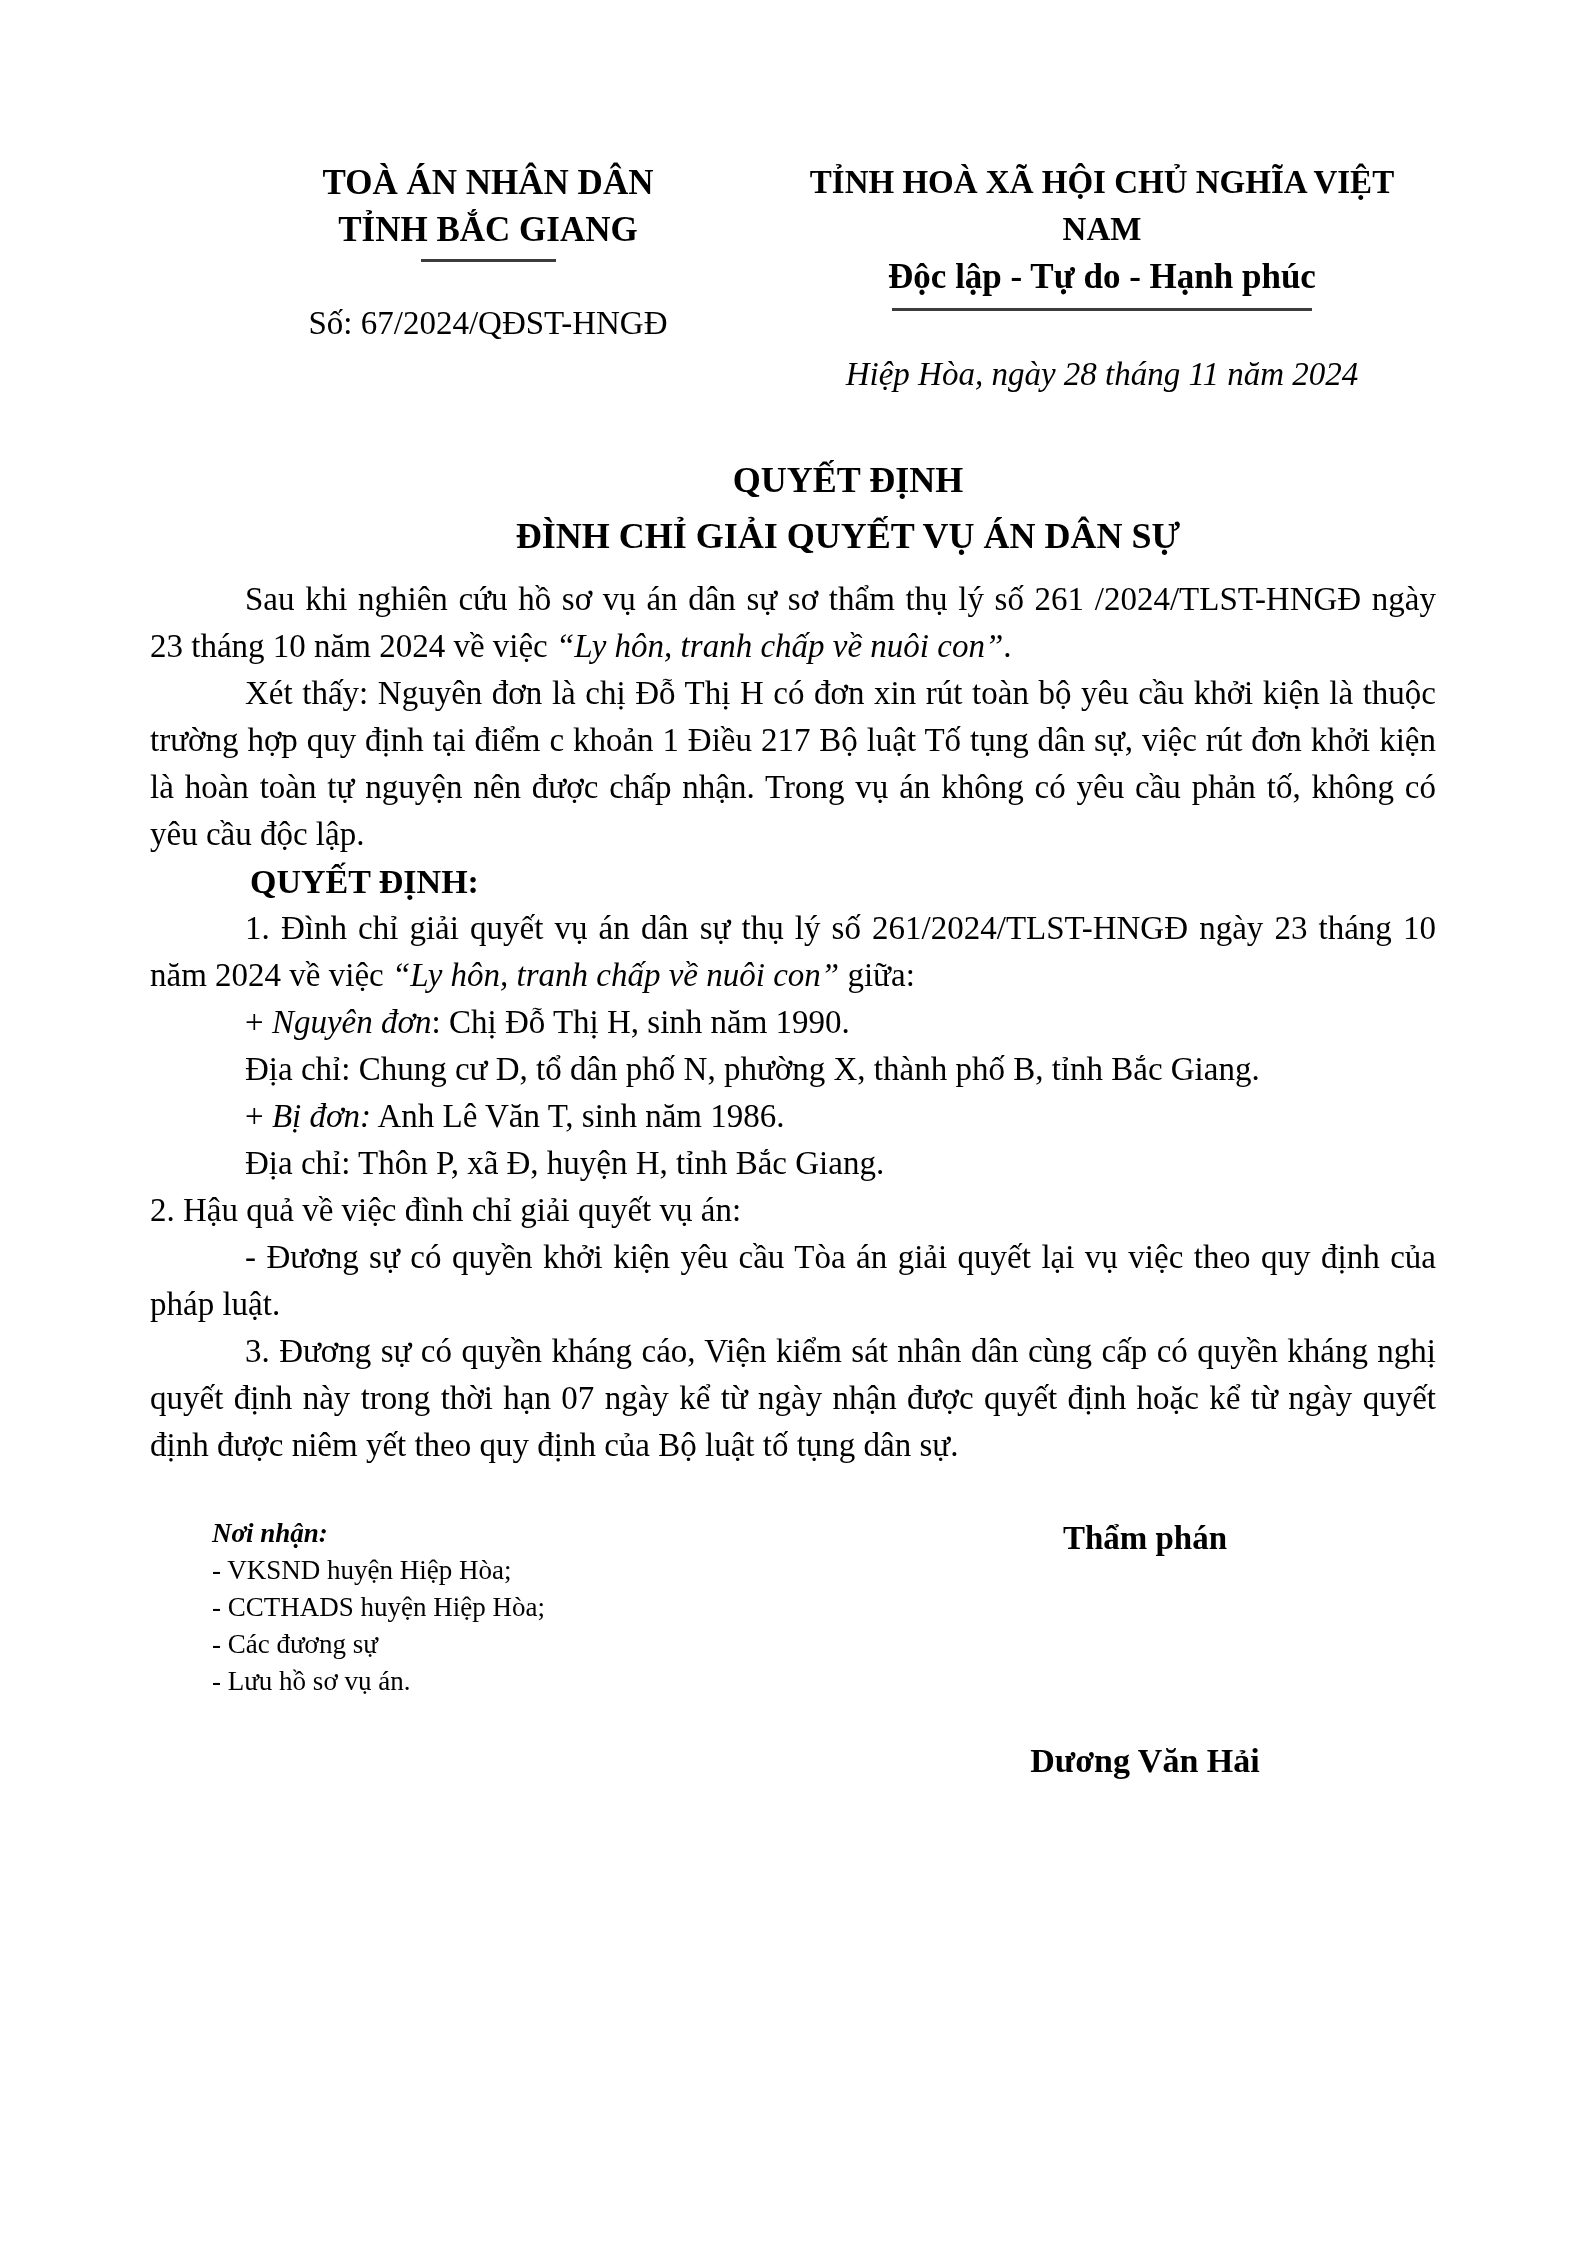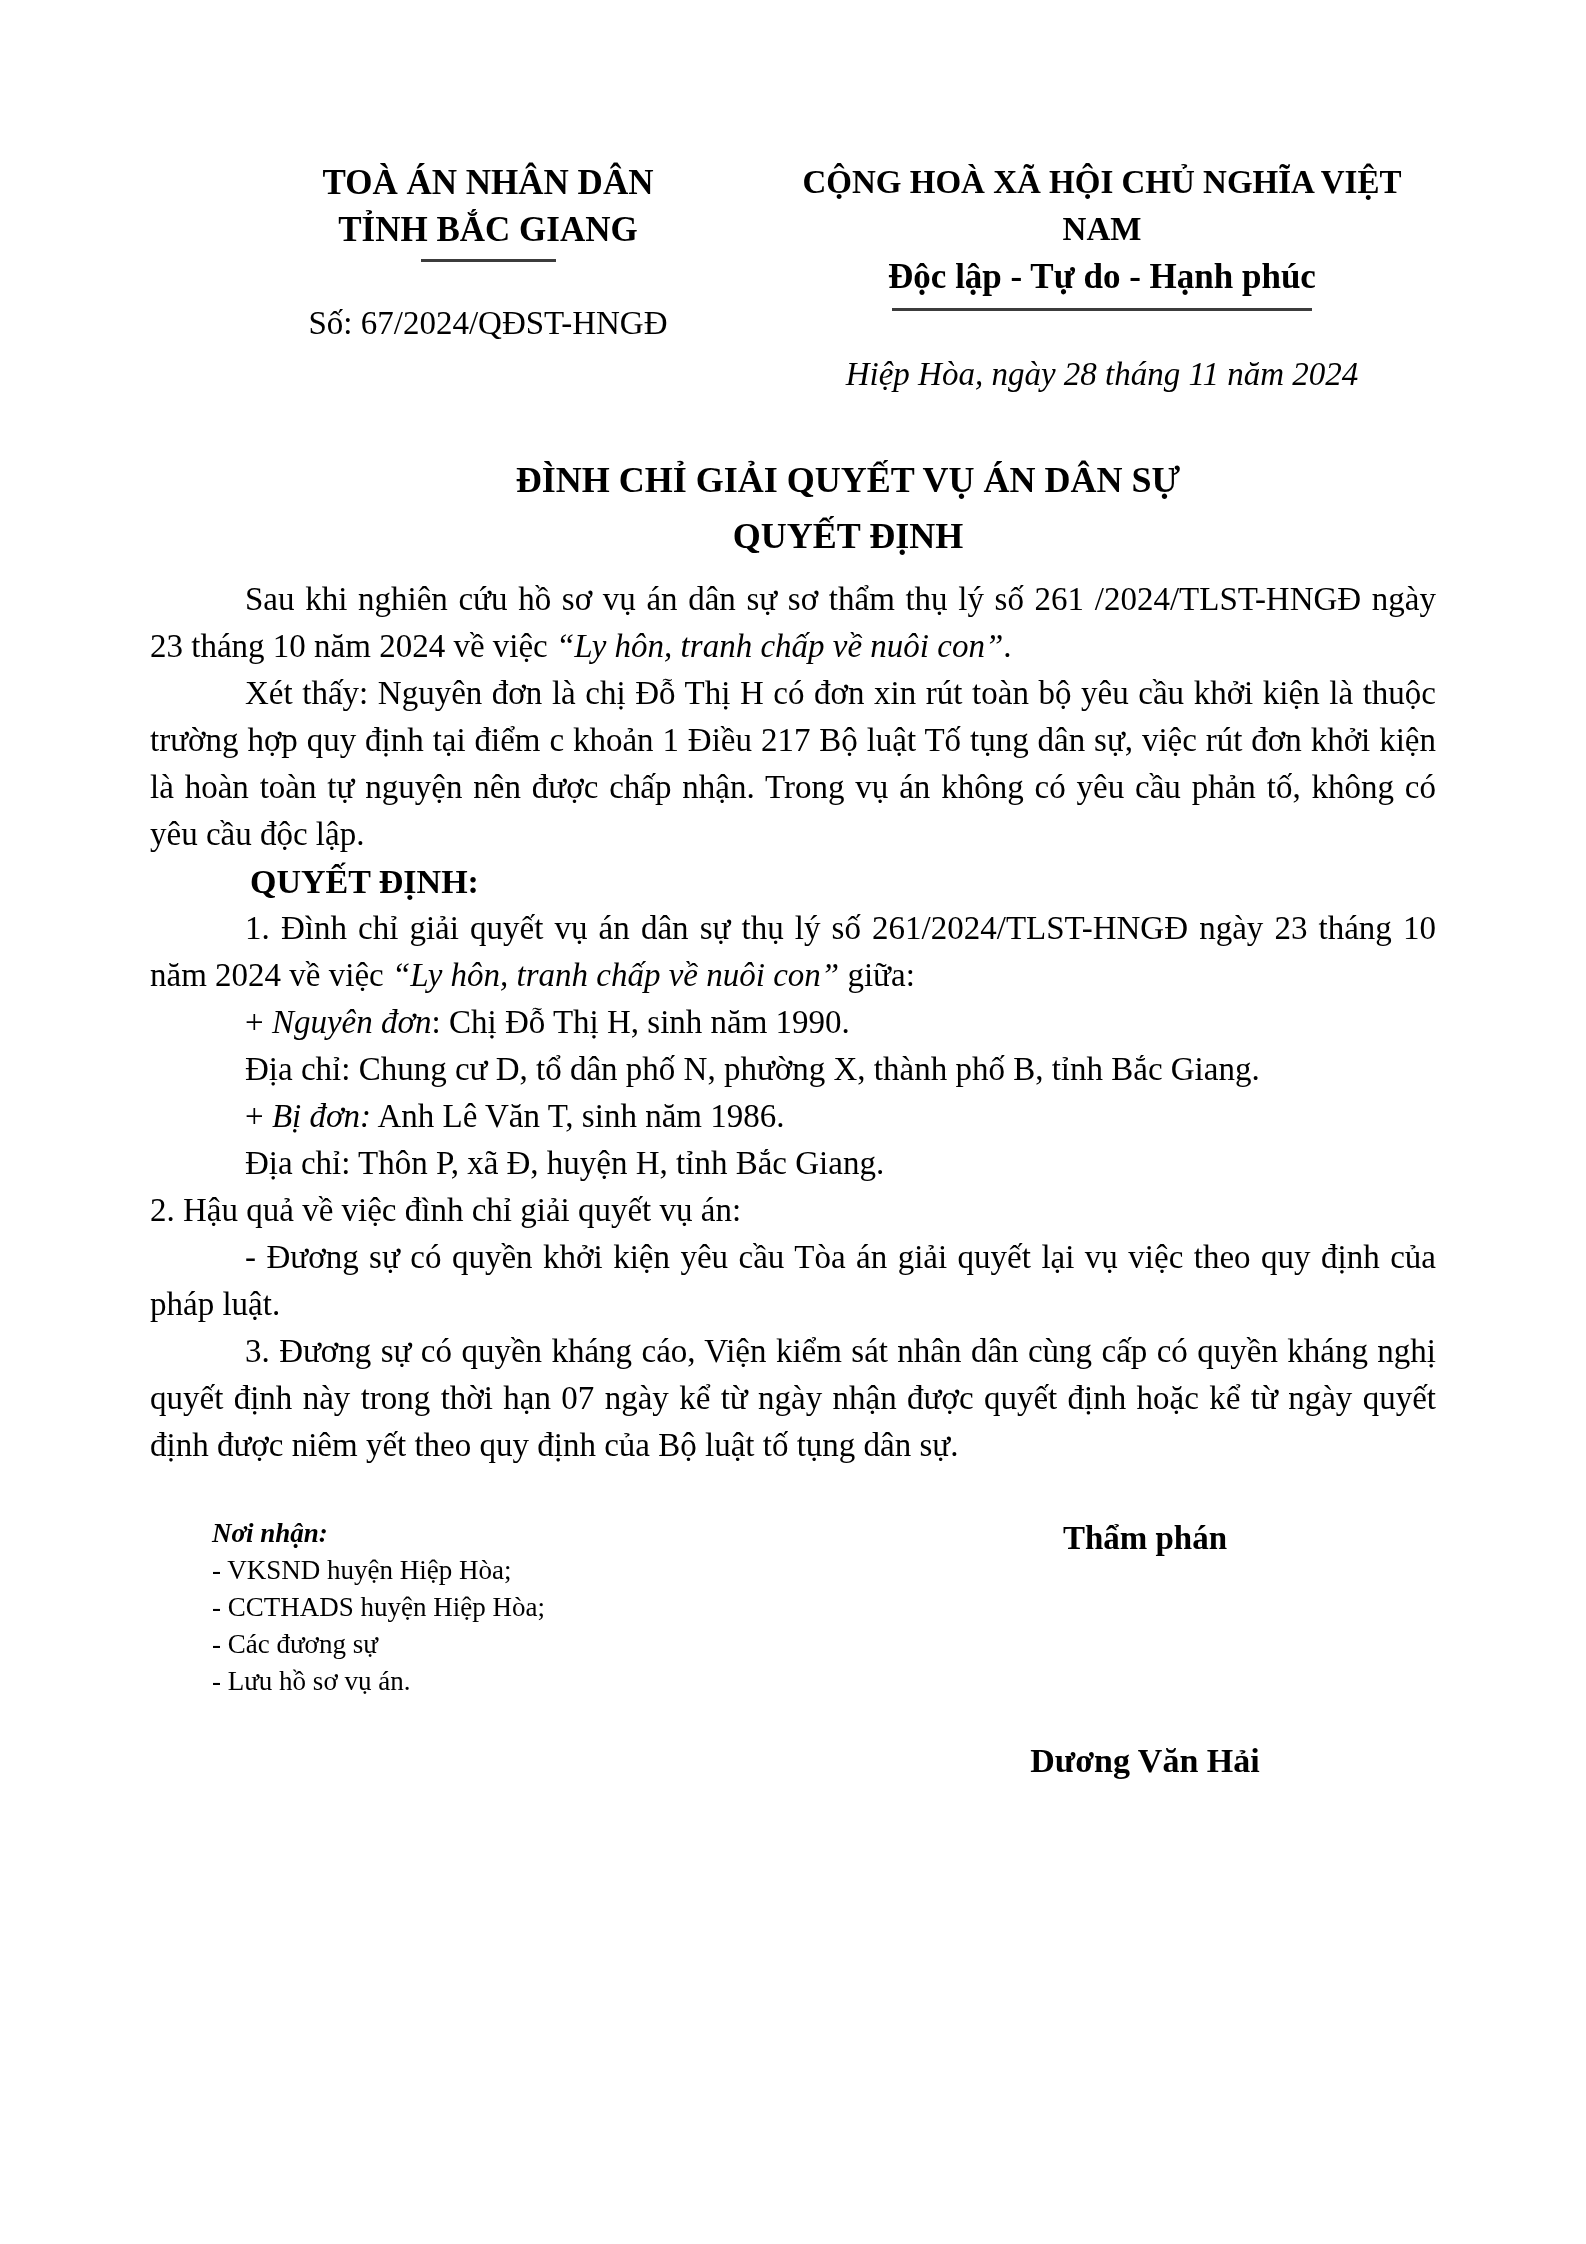--- a/index.html
+++ b/index.html
@@ -84,30 +84,30 @@
 <div class="page">
 
   <div class="hdr">
     <div class="hdr-left">
       <div class="hdr-bold">TOÀ ÁN NHÂN DÂN</div>
       <div class="hdr-bold">TỈNH BẮC GIANG</div>
       <div class="rule-left"></div>
       <div class="doc-number">Số: 67/2024/QĐST-HNGĐ</div>
     </div>
     <div class="hdr-right">
-      <div class="hdr-bold-sm">CỘNG HOÀ XÃ HỘI CHỦ NGHĨA VIỆT NAM</div>
+      <div class="hdr-bold-sm">TỈNH HOÀ XÃ HỘI CHỦ NGHĨA VIỆT NAM</div>
       <div class="hdr-bold">Độc lập - Tự do - Hạnh phúc</div>
       <div class="rule-right"></div>
       <div class="dateline">Hiệp Hòa, ngày 28 tháng 11 năm 2024</div>
     </div>
   </div>
 
   <div class="doc-title">
+    <div>QUYẾT ĐỊNH</div>
     <div>ĐÌNH CHỈ GIẢI QUYẾT VỤ ÁN DÂN SỰ</div>
-    <div>QUYẾT ĐỊNH</div>
   </div>
 
   <div class="body-text">
     <p class="ind"><span>Sau khi nghiên cứu hồ sơ vụ án dân sự sơ thẩm thụ lý số 261 /2024/TLST-HNGĐ ngày 23 tháng 10 năm 2024 về việc </span><span class="it">“Ly hôn, tranh chấp về nuôi con”</span><span>.</span></p>
     <p class="ind">Xét thấy: Nguyên đơn là chị Đỗ Thị H có đơn xin rút toàn bộ yêu cầu khởi kiện là thuộc trường hợp quy định tại điểm c khoản 1 Điều 217 Bộ luật Tố tụng dân sự, việc rút đơn khởi kiện là hoàn toàn tự nguyện nên được chấp nhận. Trong vụ án không có yêu cầu phản tố, không có yêu cầu độc lập.</p>
     <p class="mid-head">QUYẾT ĐỊNH:</p>
     <p class="ind"><span>1. Đình chỉ giải quyết vụ án dân sự thụ lý số 261/2024/TLST-HNGĐ ngày 23 tháng 10 năm 2024 về việc </span><span class="it">“Ly hôn, tranh chấp về nuôi con”</span><span> giữa:</span></p>
     <p class="ind"><span>+ </span><span class="it">Nguyên đơn</span><span>: Chị Đỗ Thị H, sinh năm 1990.</span></p>
     <p class="ind">Địa chỉ: Chung cư D, tổ dân phố N, phường X, thành phố B, tỉnh Bắc Giang.</p>
     <p class="ind"><span>+ </span><span class="it">Bị đơn:</span><span> Anh Lê Văn T, sinh năm 1986.</span></p>

